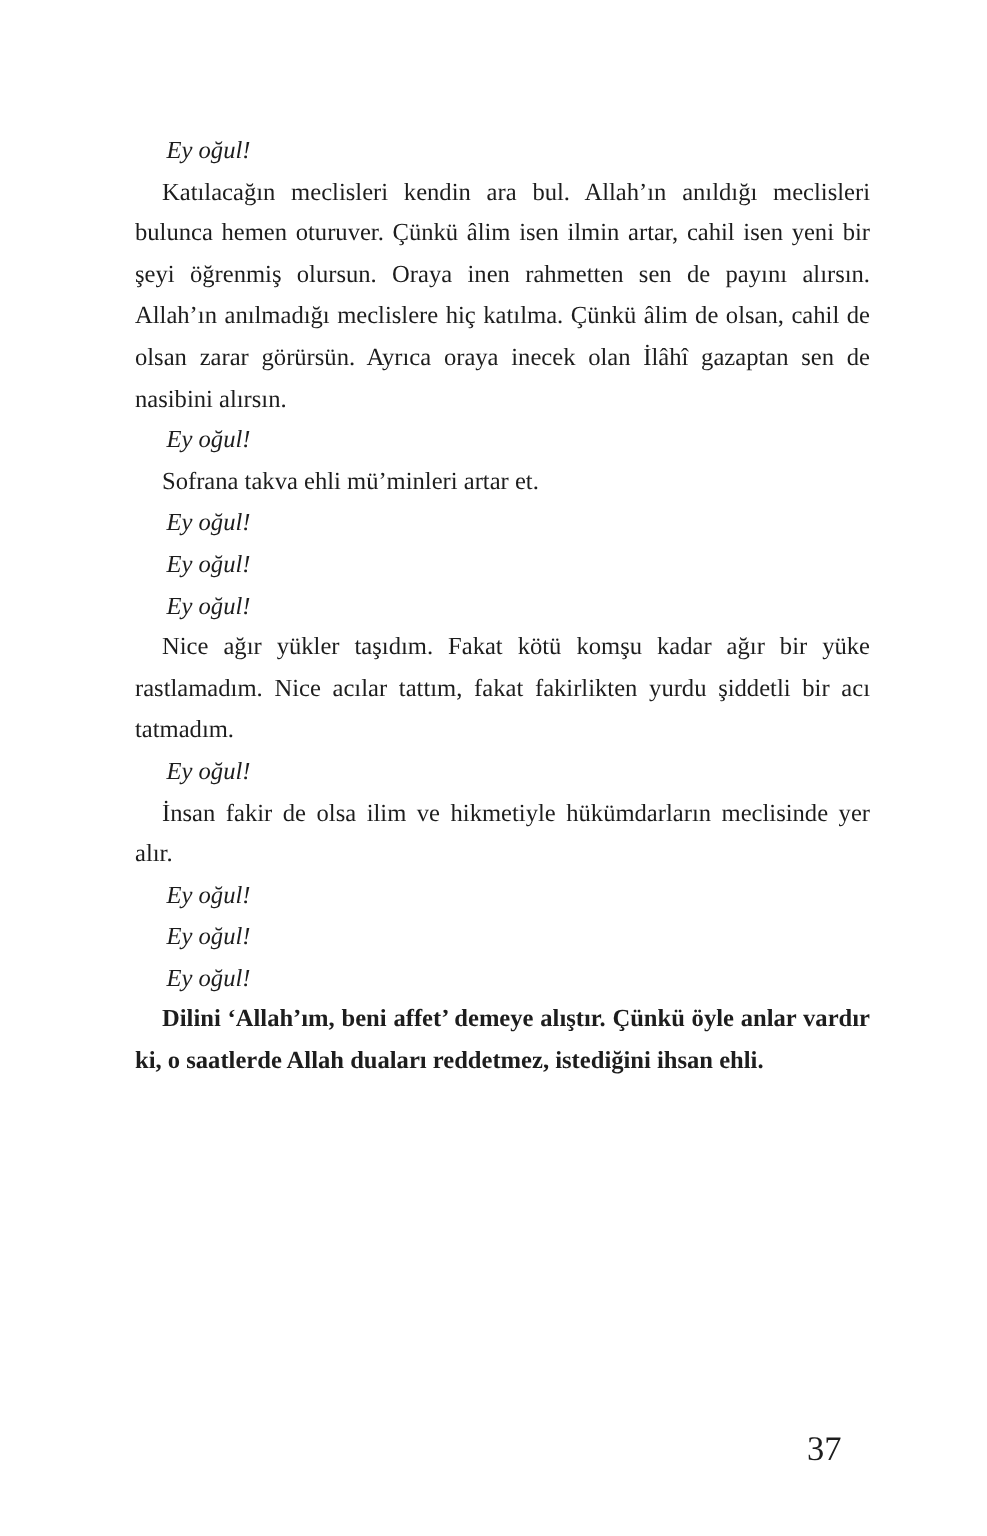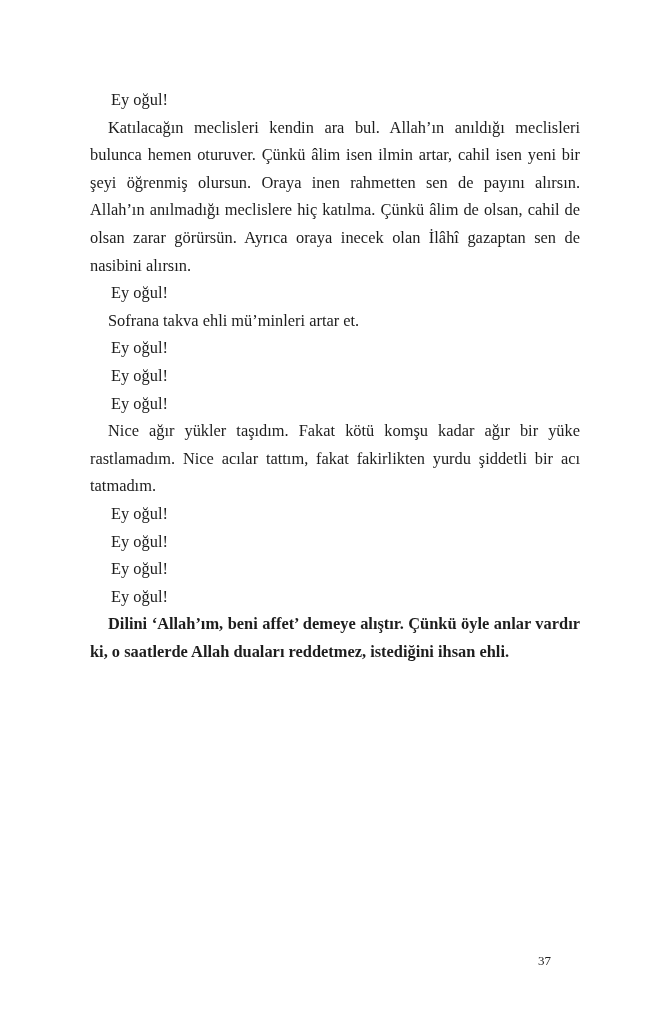--- a/index.html
+++ b/index.html
@@ -3,40 +3,41 @@
 <meta charset="utf-8">
 <style>
   html, body { margin: 0; padding: 0; background: #ffffff; }
   body { width: 658px; height: 1024px; position: relative; overflow: hidden; }
   .page {
     position: absolute; left: 90px; top: 86px; width: 490px;
     font-family: "Liberation Serif", "DejaVu Serif", serif;
     font-size: 16.4px; line-height: 27.6px; color: #1d1d1d;
   }
   .p { margin: 0; text-align: justify; text-align-last: left; text-indent: 18px; }
-  .p.heading { text-indent: 21px; }
+  .p.heading { text-indent: 21px; font-style: italic; }
   .p.bold { font-weight: bold; }
   .pagenum {
     position: absolute; left: 538px; top: 953px;
     font-family: "Liberation Serif", "DejaVu Serif", serif;
-    font-size: 13px; color: #1d1d1d;
+    font-size: 23px; color: #1d1d1d;
   }
 </style>
 </head>
 <body>
 
 <div class="page">
   <p class="p heading">Ey oğul!</p>
   <p class="p">Katılacağın meclisleri kendin ara bul. Allah’ın anıldığı meclisleri bulunca hemen oturuver. Çünkü âlim isen ilmin artar, cahil isen yeni bir şeyi öğrenmiş olursun. Oraya inen rahmetten sen de payını alırsın. Allah’ın anılmadığı meclislere hiç katılma. Çünkü âlim de olsan, cahil de olsan zarar görürsün. Ayrıca oraya inecek olan İlâhî gazaptan sen de nasibini alırsın.</p>
   <p class="p heading">Ey oğul!</p>
   <p class="p">Sofrana takva ehli mü’minleri artar et.</p>
   <p class="p heading">Ey oğul!</p>
   <p class="p heading">Ey oğul!</p>
   <p class="p heading">Ey oğul!</p>
   <p class="p">Nice ağır yükler taşıdım. Fakat kötü komşu kadar ağır bir yüke rastlamadım. Nice acılar tattım, fakat fakirlikten yurdu şiddetli bir acı tatmadım.</p>
   <p class="p heading">Ey oğul!</p>
+  <p class="p">İnsan fakir de olsa ilim ve hikmetiyle hükümdarların meclisinde yer alır.</p>
   <p class="p heading">Ey oğul!</p>
   <p class="p heading">Ey oğul!</p>
   <p class="p heading">Ey oğul!</p>
   <p class="p bold">Dilini ‘Allah’ım, beni affet’ demeye alıştır. Çünkü öyle anlar vardır ki, o saatlerde Allah duaları reddetmez, istediğini ihsan ehli.</p>
 </div>
 
 <div class="pagenum">37</div>
 
 </body></html>

